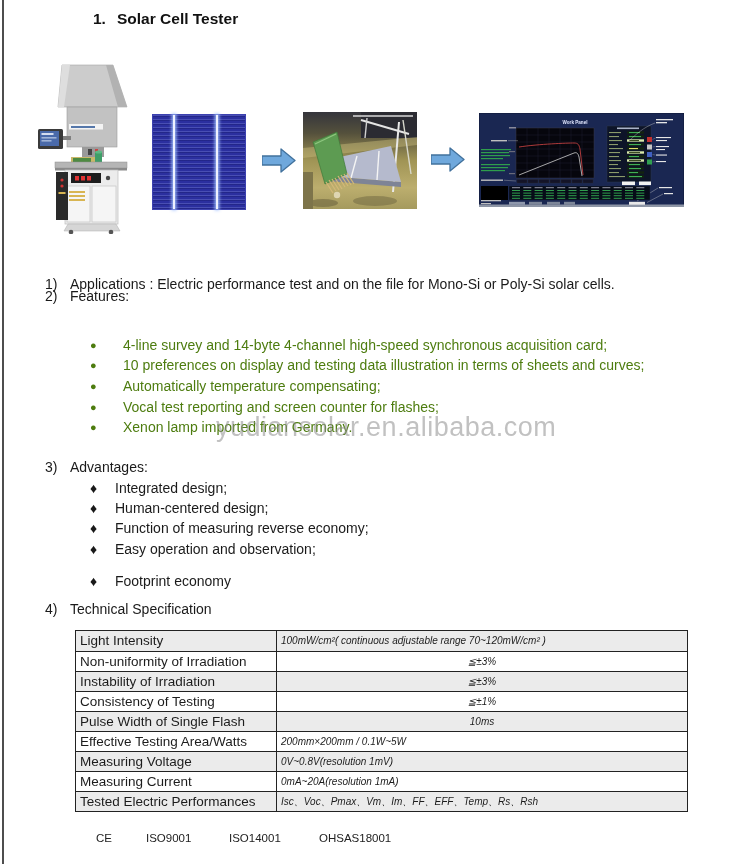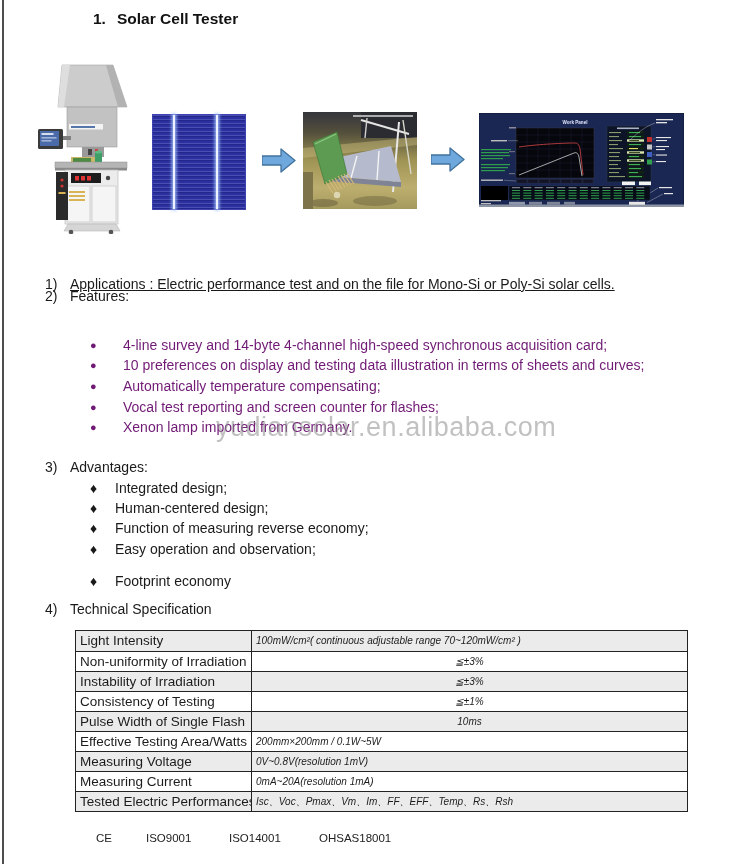--- a/index.html
+++ b/index.html
@@ -4,32 +4,32 @@
 <style>
   html,body{margin:0;padding:0;background:#ffffff;}
   .page{position:relative;width:746px;height:864px;background:#fff;overflow:hidden;
         font-family:"Liberation Sans",sans-serif;color:#1c1c1c;}
   .abs{position:absolute;}
   .page-edge{position:absolute;left:2px;top:0;width:2px;height:864px;background:#4d4d4d;}
   .doc-title{position:absolute;left:93px;top:10px;font-size:15.5px;font-weight:bold;color:#111;}
   .doc-title .num{display:inline-block;width:24px;}
   .sec-line{position:absolute;font-size:14px;white-space:nowrap;color:#1a1a1a;}
   .sec-line .num{display:inline-block;width:25px;}
-  .b-row{position:absolute;left:90px;font-size:14px;white-space:nowrap;color:#701a75;}
+  .b-row{position:absolute;left:90px;font-size:14px;white-space:nowrap;color:#4d7c0f;}
   .b-row .mk{display:inline-block;width:33px;font-size:11px;vertical-align:1px;}
   .d-row{position:absolute;left:90px;font-size:14px;white-space:nowrap;color:#1a1a1a;}
   .d-row .mk{display:inline-block;width:25px;font-size:14px;}
   .watermark{position:absolute;left:216px;top:412px;font-size:27px;color:#8f8f8f;opacity:0.55;
              white-space:nowrap;letter-spacing:0.5px;z-index:5;pointer-events:none;}
   
   .spec-table{position:absolute;left:75px;top:630px;width:613px;border:1.4px solid #222;box-sizing:border-box;}
   .spec-row{display:flex;height:20px;border-top:1px solid #222;box-sizing:border-box;}
   .spec-row:first-child{border-top:none;}
   .spec-row.shaded{background:#ebebeb;}
-  .spec-row .lab{width:176px;border-right:1px solid #222;box-sizing:border-box;
+  .spec-row .lab{width:201px;border-right:1px solid #222;box-sizing:border-box;
                  font-size:13.5px;line-height:19px;padding-left:4px;white-space:nowrap;overflow:hidden;}
   .spec-row .val{flex:1;font-size:10px;line-height:19px;padding-left:4px;white-space:nowrap;overflow:hidden;font-style:italic;}
   .spec-row.center .val{text-align:center;padding-left:0;}
   .cert{position:absolute;top:832px;font-size:11.5px;color:#222;white-space:nowrap;margin-left:24px;}
   
   .solar-cell{position:absolute;left:152px;top:114px;width:94px;height:96px;background-color:#2b2f9f;
     background-image:repeating-linear-gradient(180deg, rgba(150,160,230,0.28) 0px, rgba(150,160,230,0.28) 1px,
       rgba(0,0,40,0.18) 1px, rgba(0,0,40,0.18) 2px, rgba(0,0,0,0) 2px, rgba(0,0,0,0) 4px);
     border:1px solid #3d42b0;box-sizing:border-box;}
   .busbar{position:absolute;top:0;bottom:0;width:2px;background:#eef1ff;
@@ -342,21 +342,21 @@
 
     <g>
       <rect x="30" y="88.8" width="16" height="3" fill="#8f98ac"></rect>
       <rect x="50" y="88.8" width="13" height="3" fill="#7d8698"></rect>
       <rect x="68" y="88.8" width="13" height="3" fill="#7d8698"></rect>
       <rect x="85" y="88.8" width="11" height="3" fill="#7d8698"></rect>
       <rect x="150" y="88.8" width="16" height="3" fill="#e8e8e8"></rect>
     </g>
   </svg>
 
-  <div class="sec-line" style="left:45px;top:276px;text-decoration:underline;">
+  <div class="sec-line" style="left:45px;top:276px;">
     <span class="num">1)</span><span>Applications : Electric performance test and on the file for Mono-Si or Poly-Si solar cells.</span>
   </div>
 
   <div class="sec-line" style="left:45px;top:288px;">
     <span class="num">2)</span><span>Features:</span>
   </div>
   <div class="b-row" style="top:337px;">
     <span class="mk">●</span><span>4-line survey and 14-byte 4-channel high-speed synchronous acquisition card;</span>
   </div>
   <div class="b-row" style="top:357px;">

